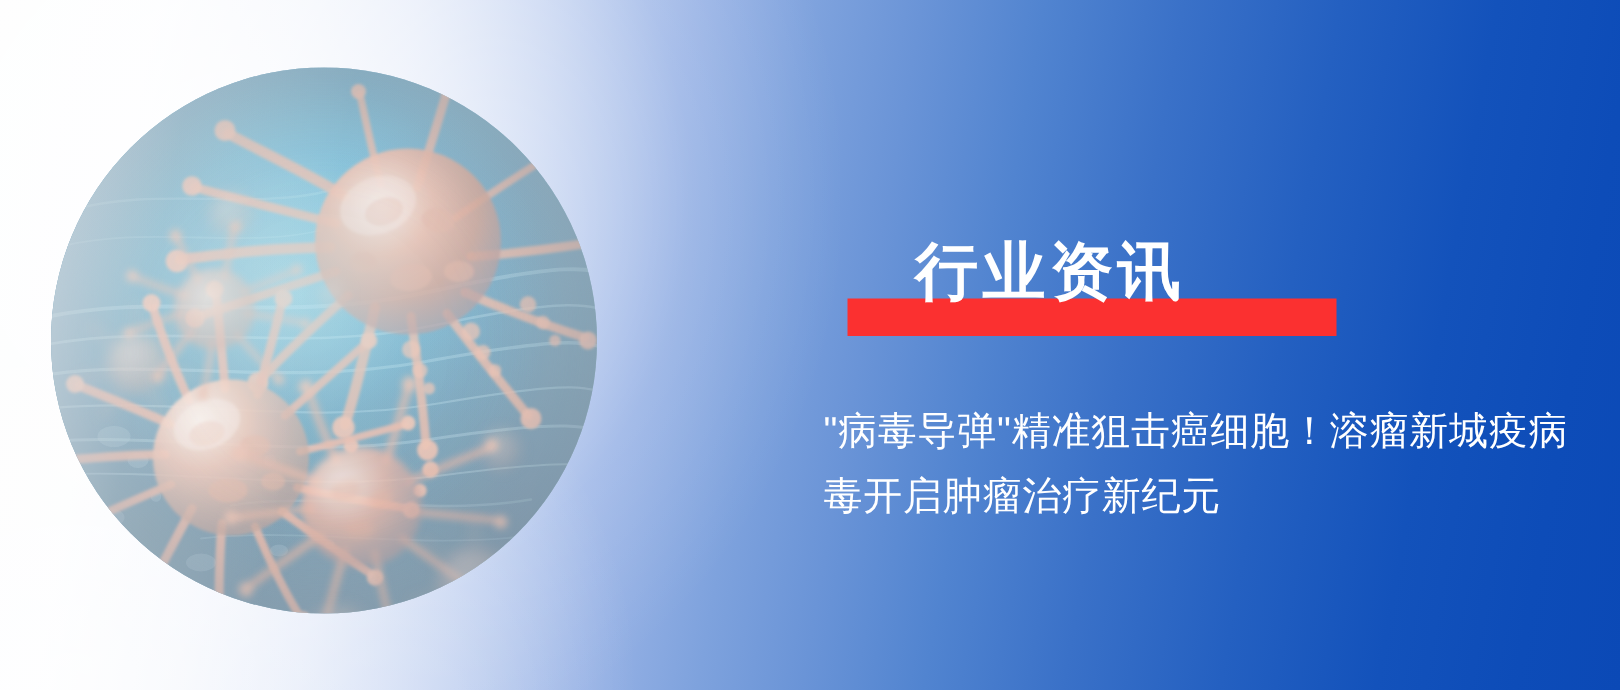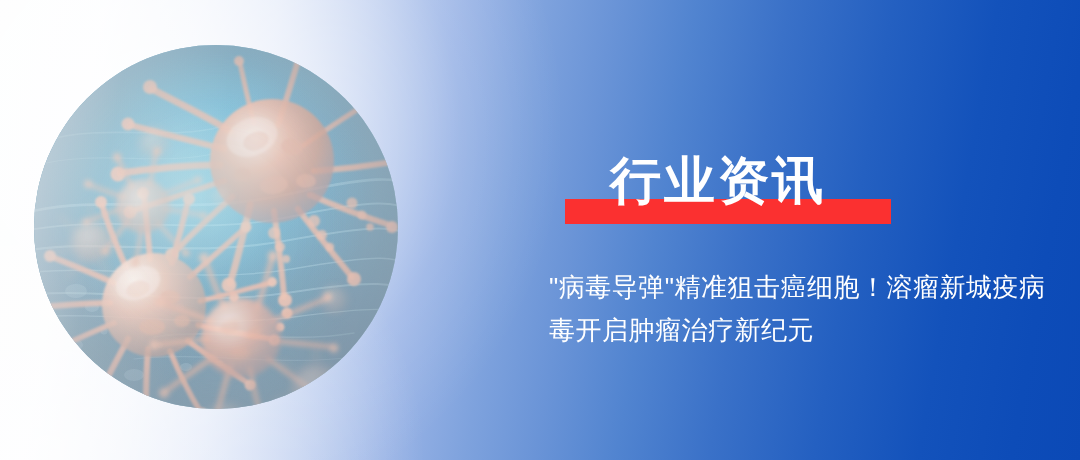--- a/index.html
+++ b/index.html
@@ -135,21 +135,21 @@
     position: absolute;
     left: 0px;
     top: 47px;
     width: 326px;
     height: 25px;
   }
   .title-text {
     position: absolute;
     left: 45px;
     top: 0px;
-    font-size: 51px;
+    font-size: 42px;
     line-height: 58px;
     font-weight: bold;
     color: #ffffff;
     letter-spacing: 3px;
     white-space: nowrap;
   }
   .subtitle {
     position: absolute;
     left: 0px;
     top: 266px;

